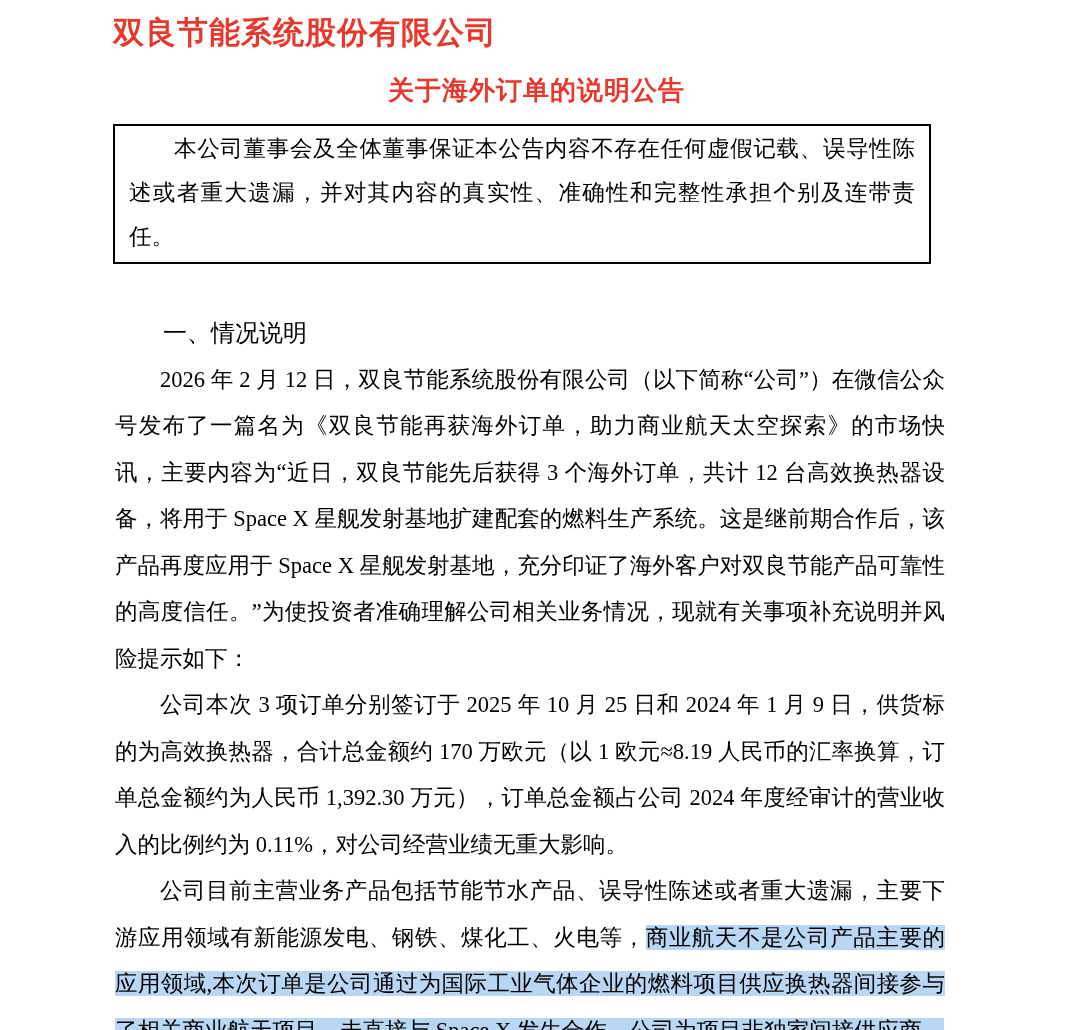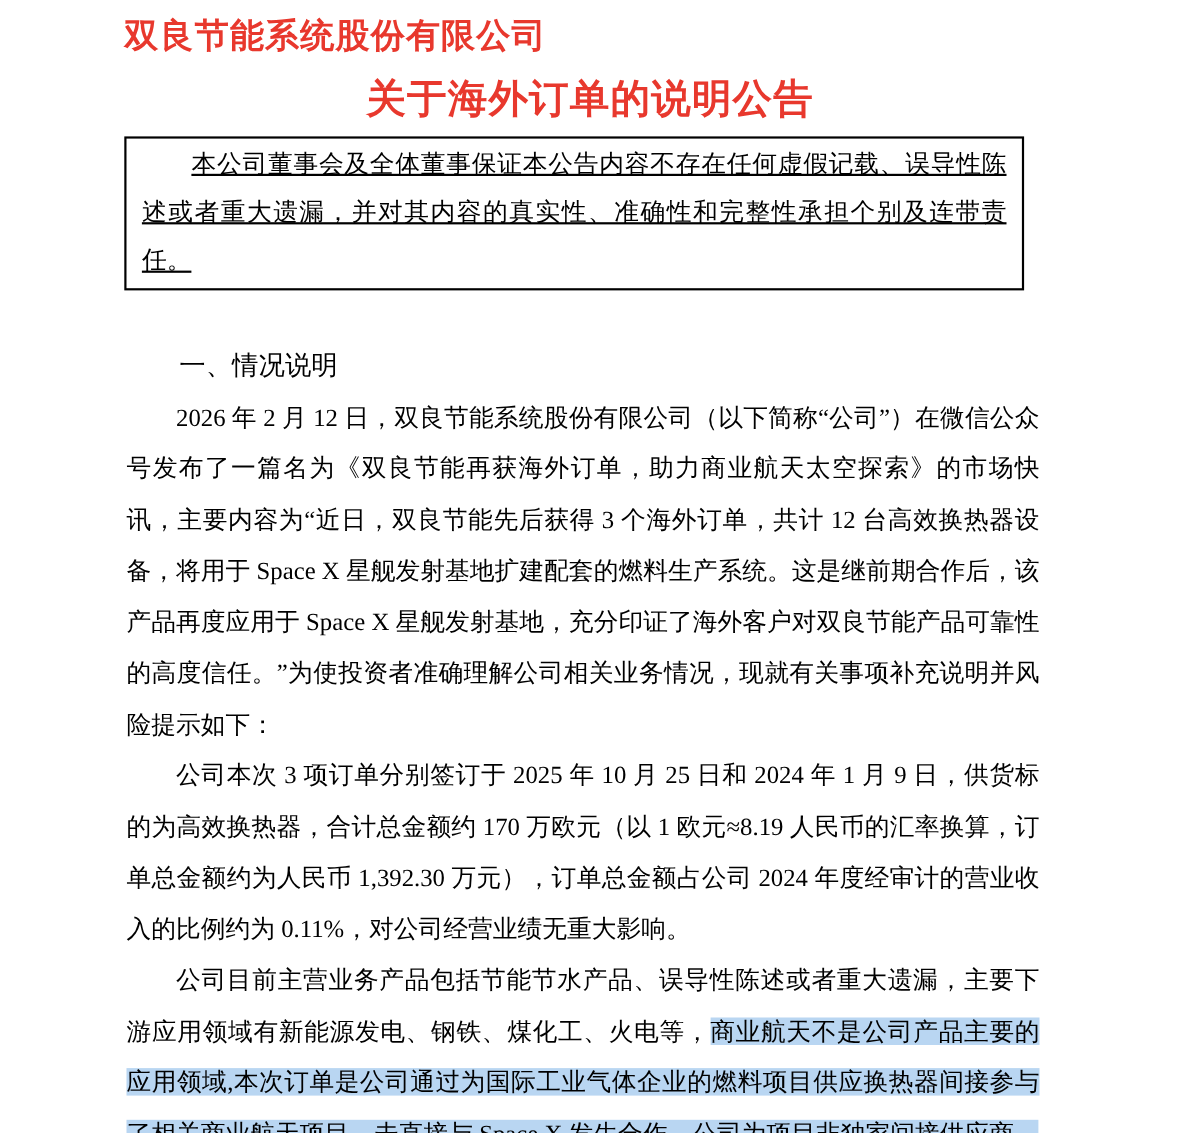--- a/index.html
+++ b/index.html
@@ -26,40 +26,39 @@
     font-size: 31px;
     line-height: 38px;
     color: var(--title-red, #e8382d);
     letter-spacing: 1px;
   }
   .subtitle {
     margin: 20px 120px 0 113px;
     text-align: center;
     font-family: "Liberation Sans", "DejaVu Sans", sans-serif;
     font-weight: bold;
-    font-size: 36px;
+    font-size: 26px;
     line-height: 36px;
     color: var(--title-red, #e8382d);
     letter-spacing: 1px;
   }
   .disclaimer-box {
     box-sizing: border-box;
     margin: 16px 0 0 113px;
     width: 818px;
     border: 2px solid #000000;
     padding: 1px 14px 3px 14px;
     background: #ffffff;
   }
   .disclaimer-text {
     margin: 0;
     text-indent: 2em;
     font-size: 22.5px;
     line-height: 44px;
     text-align: justify;
-    text-decoration: underline;
   }
   .content {
     margin: 46px 135px 0 115px;
     font-size: 22.5px;
     line-height: 46.5px;
     text-align: justify;
   }
   .heading {
     margin: 0;
     text-indent: 2em;

